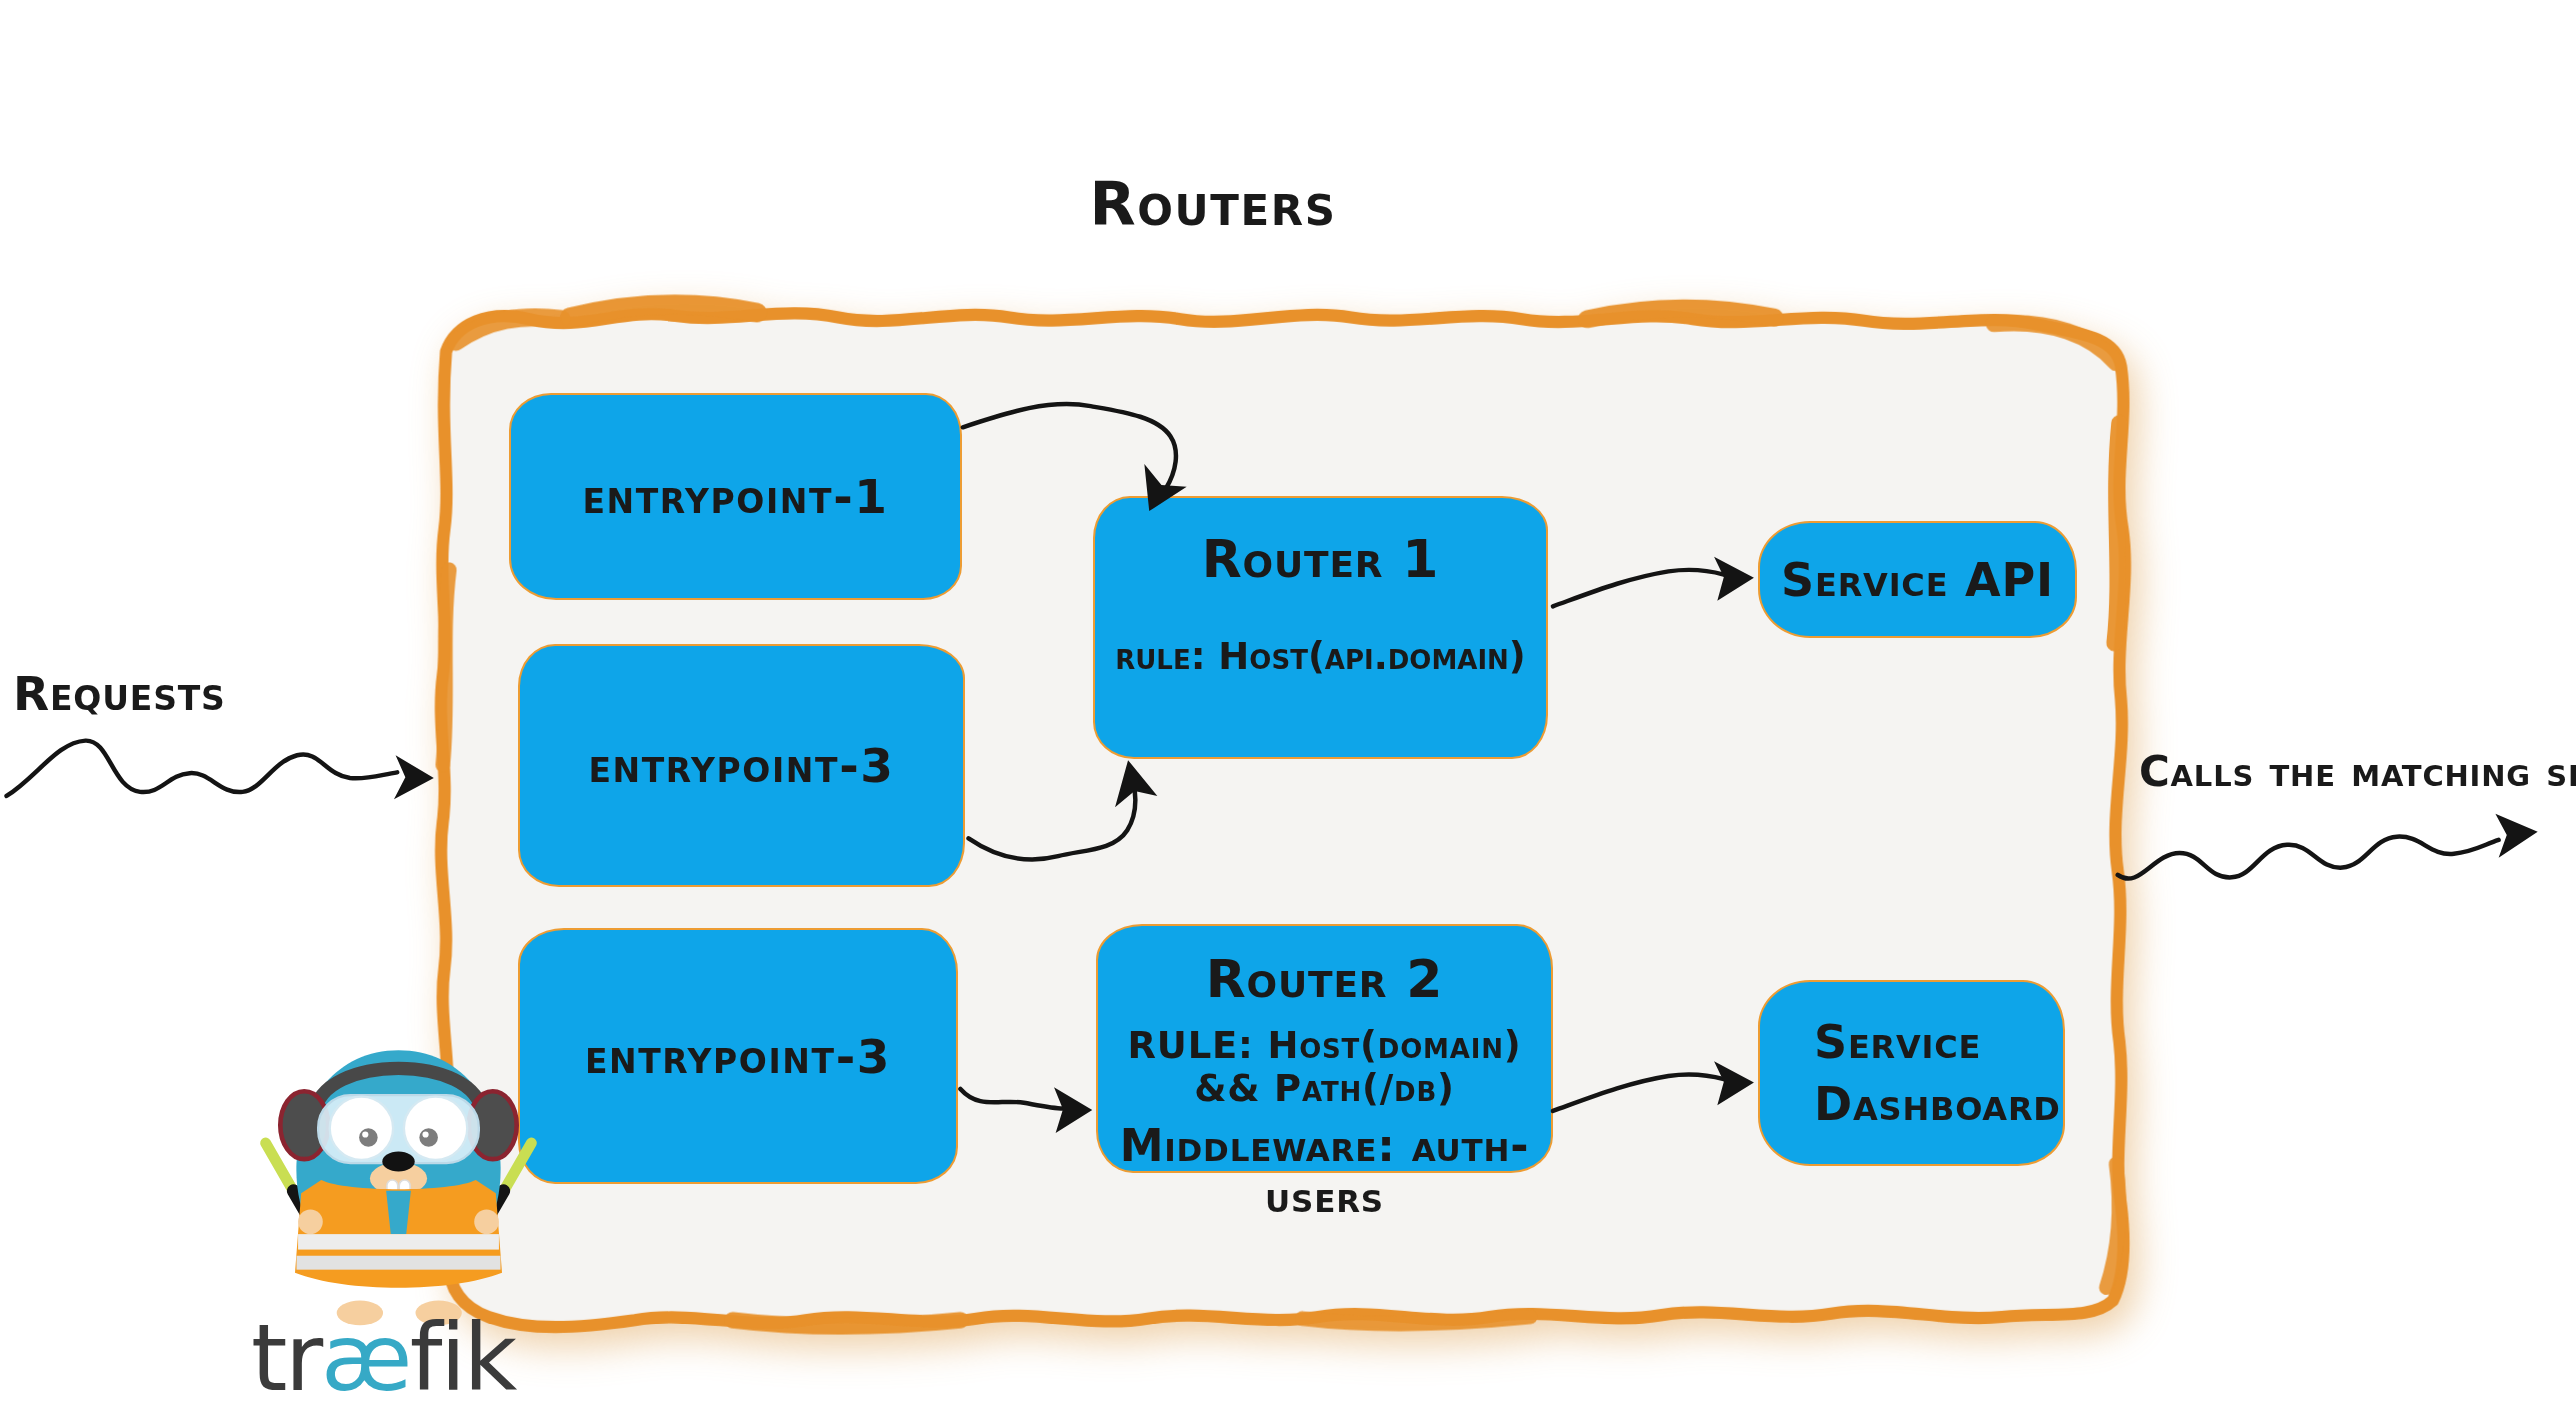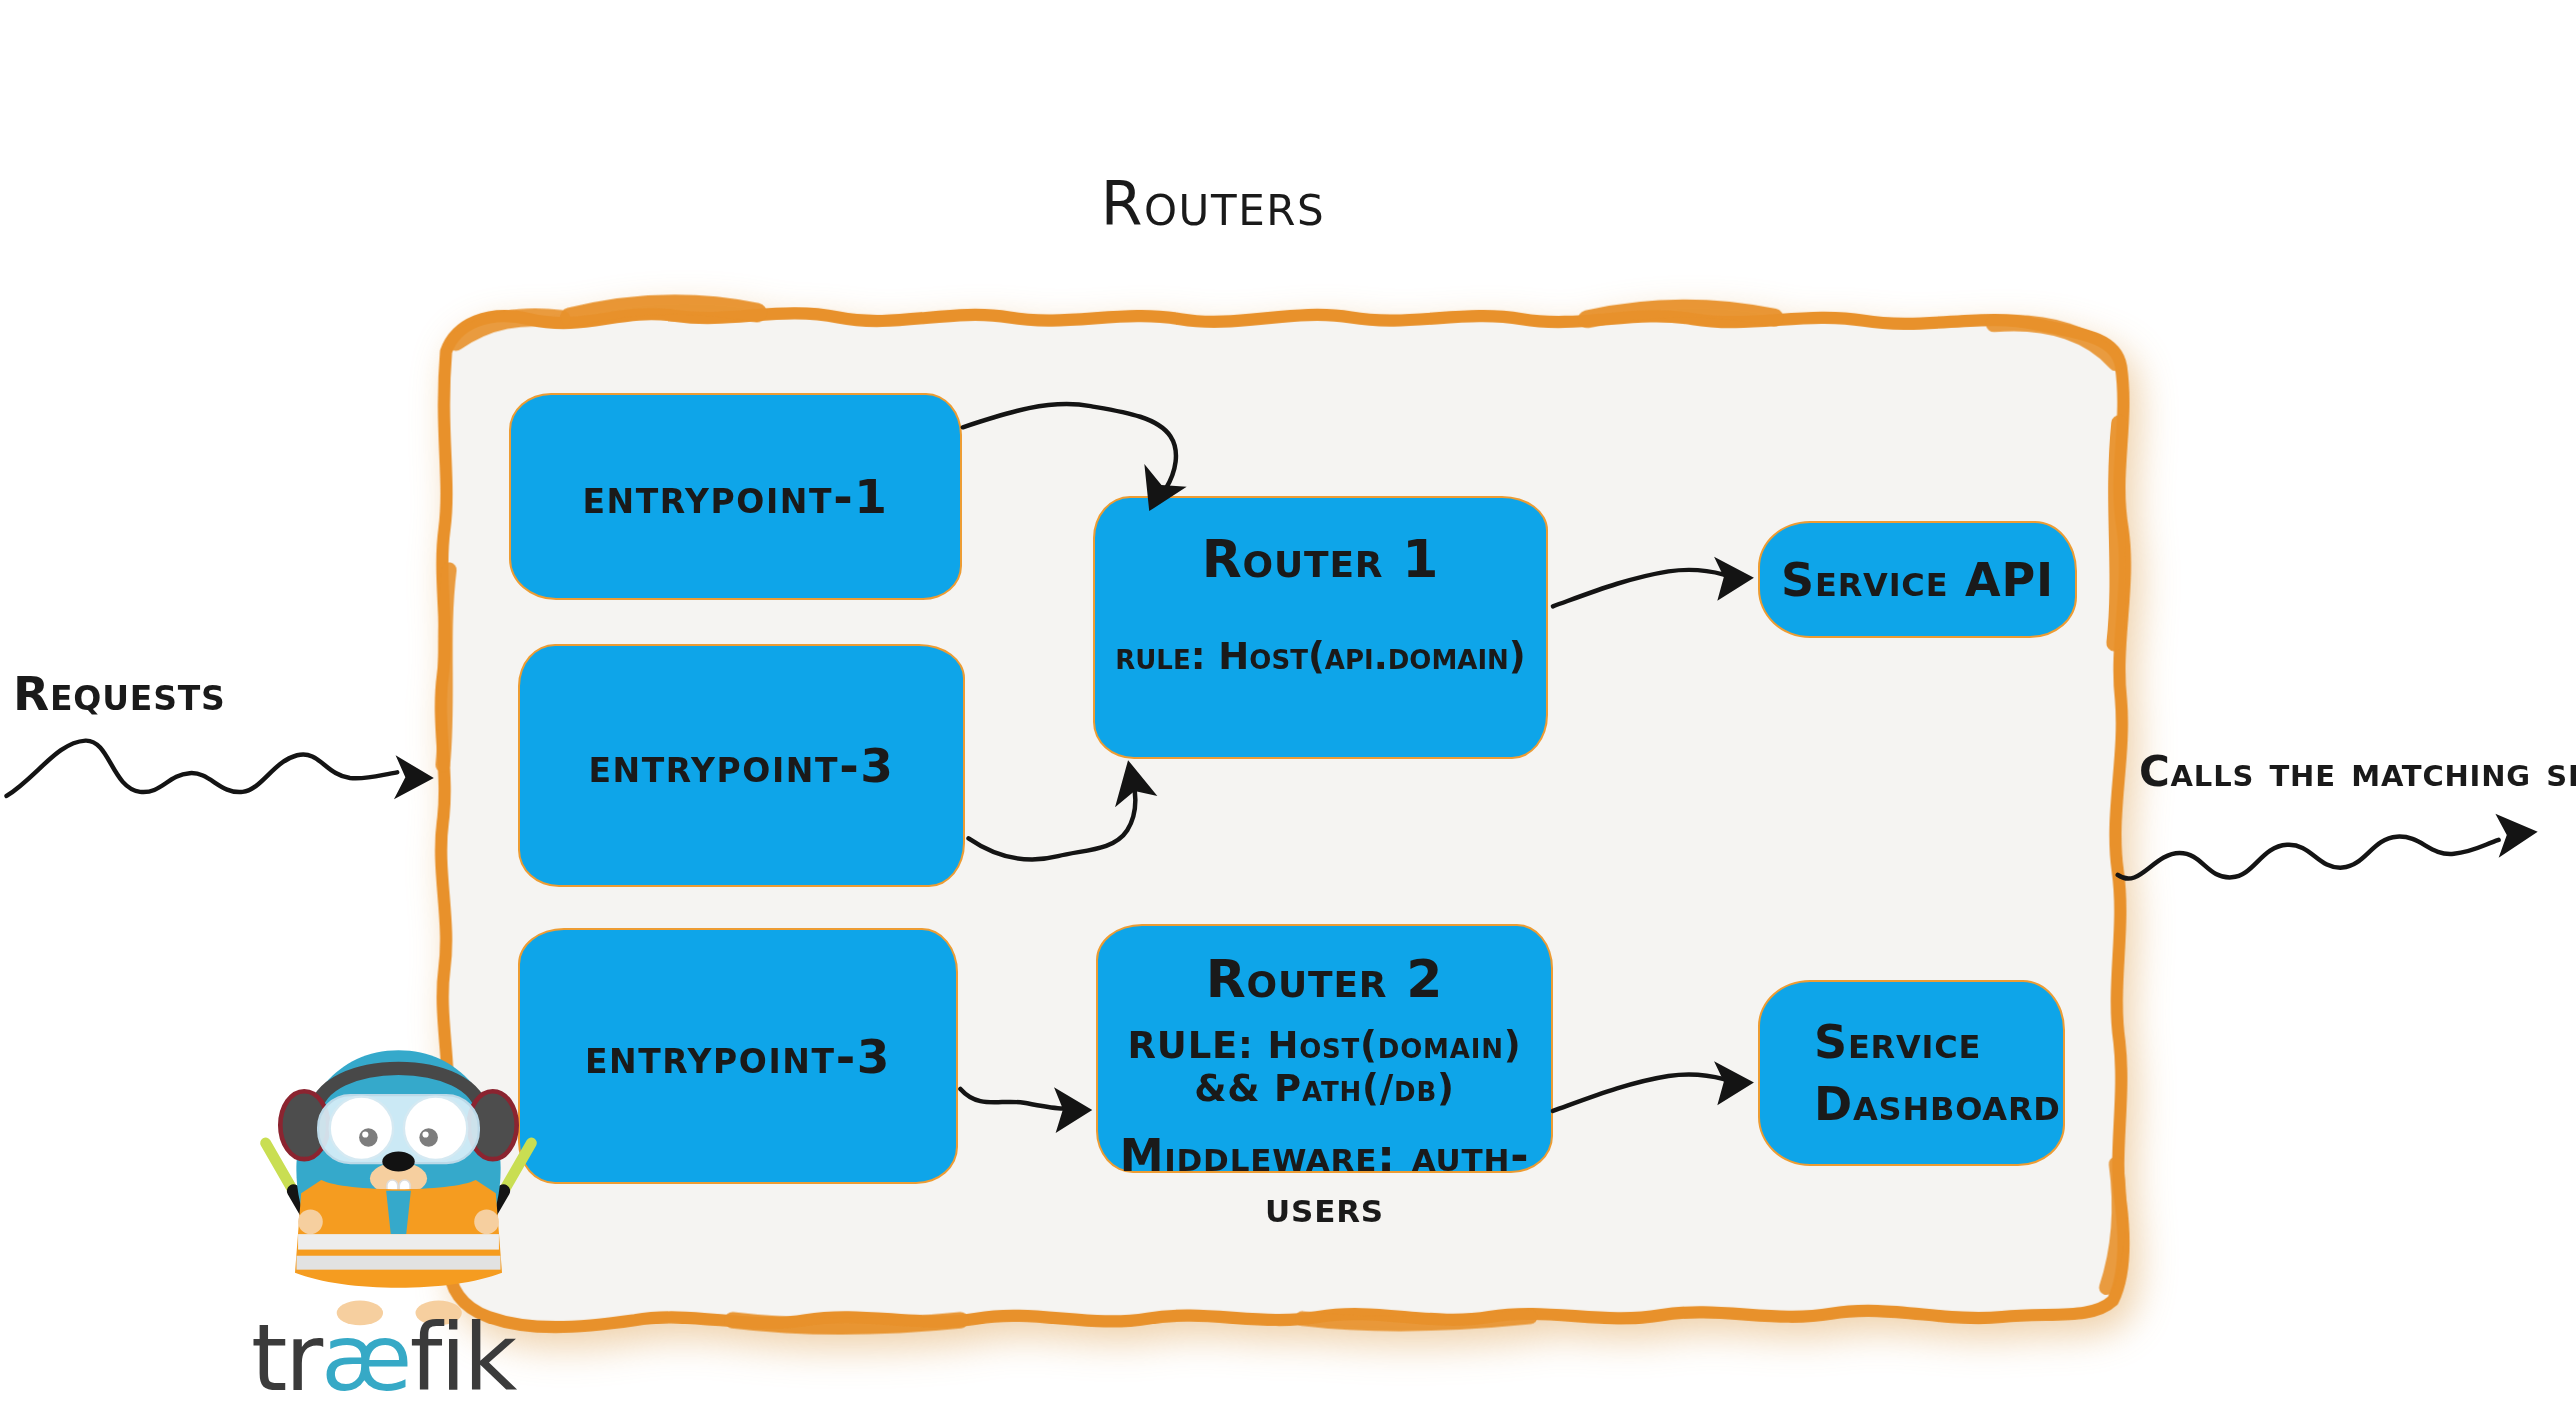--- a/index.html
+++ b/index.html
@@ -23,25 +23,25 @@
   }
   .node.r1{border-radius:42px 36px 39px 47px / 37px 42px 34px 41px;}
   .node.r2{border-radius:37px 46px 36px 41px / 42px 34px 44px 37px;}
   .node.r3{border-radius:46px 36px 42px 37px / 36px 44px 37px 42px;}
   .node.r4{border-radius:52px 42px 47px 52px / 46px 50px 41px 49px;}
 
   .ep-label{font-size:47px;letter-spacing:1.6px;}
   .router-name{font-size:52px;letter-spacing:0.8px;}
   .router-rule-big{font-size:37px;margin-top:46px;}
   .router-rule-small{font-size:37px;margin-top:14.7px;letter-spacing:0.8px;}
-  .router-mw{font-size:44px;margin-top:20px;letter-spacing:0.8px;}
+  .router-mw{font-size:44px;margin-top:10px;letter-spacing:0.8px;}
   .svc-label{font-size:46px;letter-spacing:0.8px;}
   .svc-wrap{width:195px;text-align:left;line-height:1.35;}
 
-  #title{left:1042px;top:169px;width:342px;text-align:center;font-size:60px;font-weight:400;letter-spacing:1.6px;z-index:4;}
+  #title{left:1042px;top:169px;width:342px;text-align:center;font-size:60px;font-weight:700;letter-spacing:1.6px;z-index:4;}
   #requests-label{left:13px;top:666px;font-size:47px;letter-spacing:0.8px;z-index:4;white-space:nowrap;}
   #calls-label{left:2139px;top:747px;font-size:42px;letter-spacing:0.8px;z-index:4;white-space:nowrap;}
 
   
   #arrows-svg{position:absolute;left:0;top:0;z-index:5;pointer-events:none;}
   .squiggle{fill:none;stroke:#141414;stroke-width:5.5px;stroke-linecap:round;}
   .ahead{fill:#141414;}
 
   
   #gopher{position:absolute;left:244px;top:1027px;z-index:6;}

